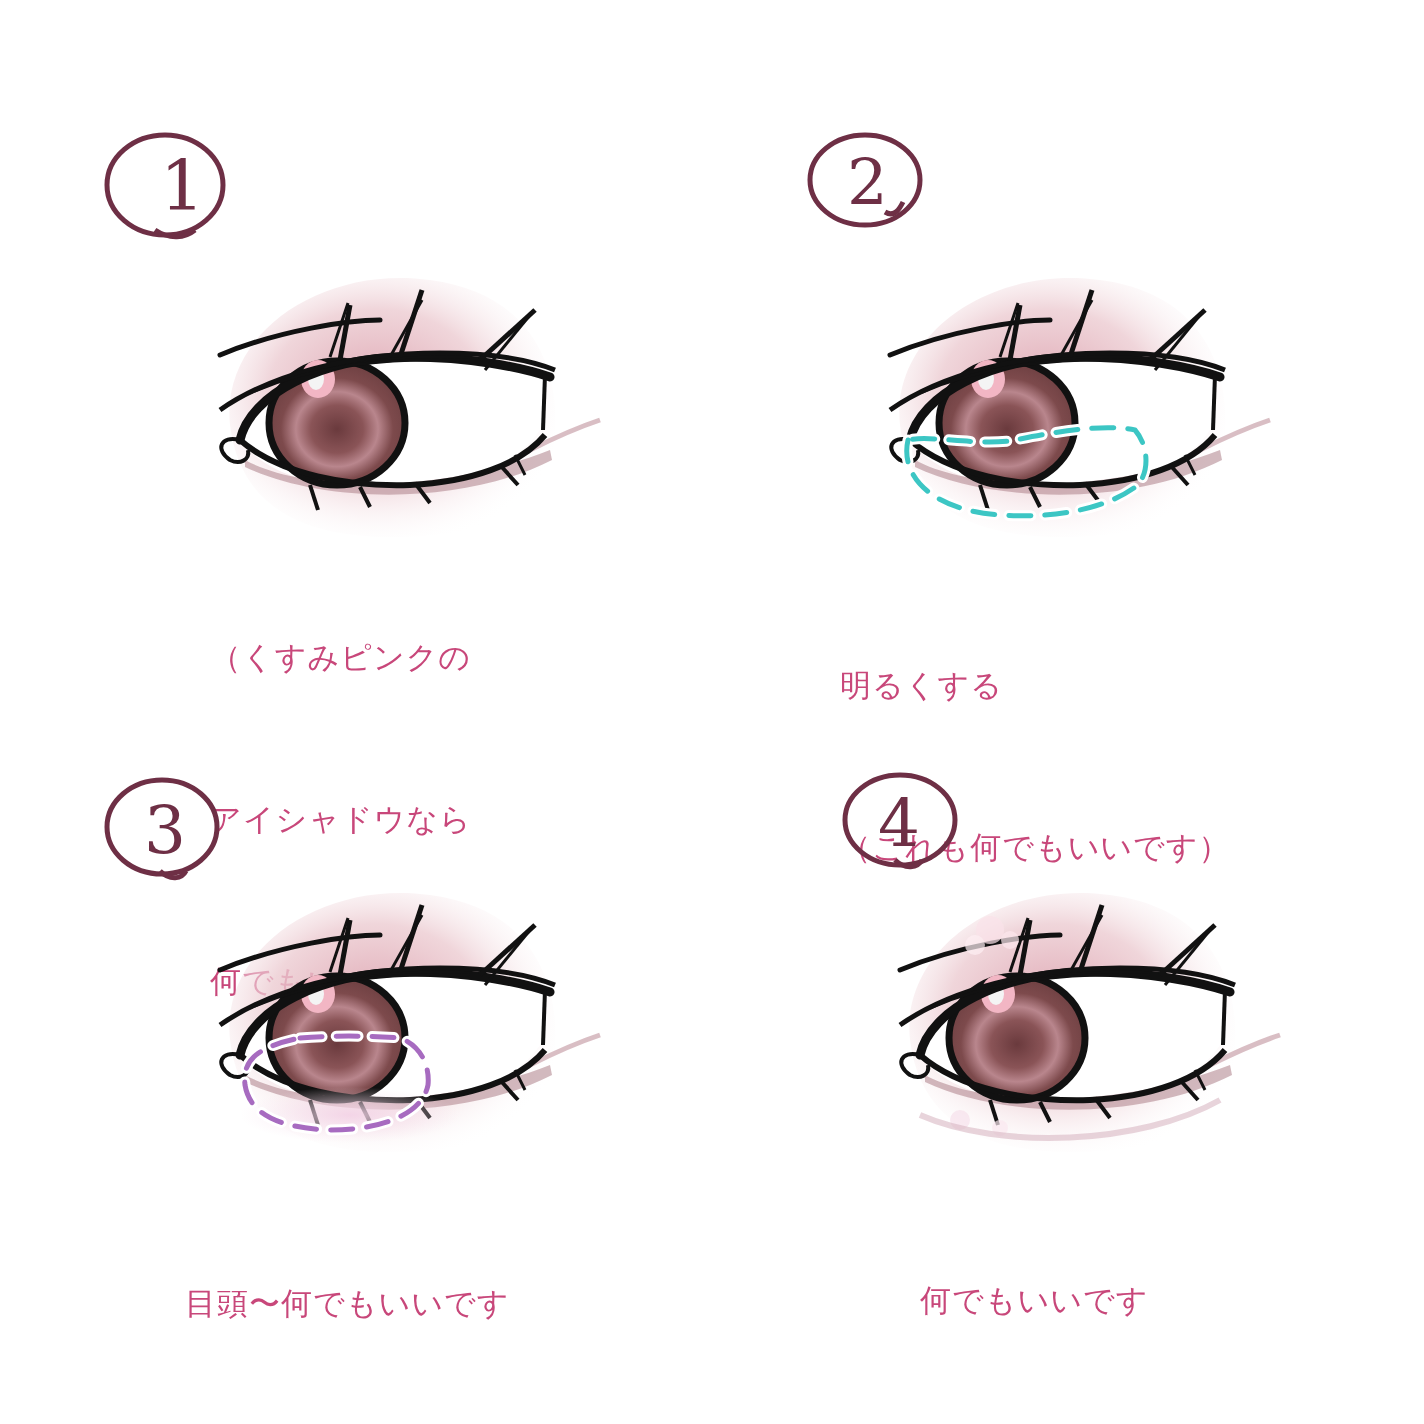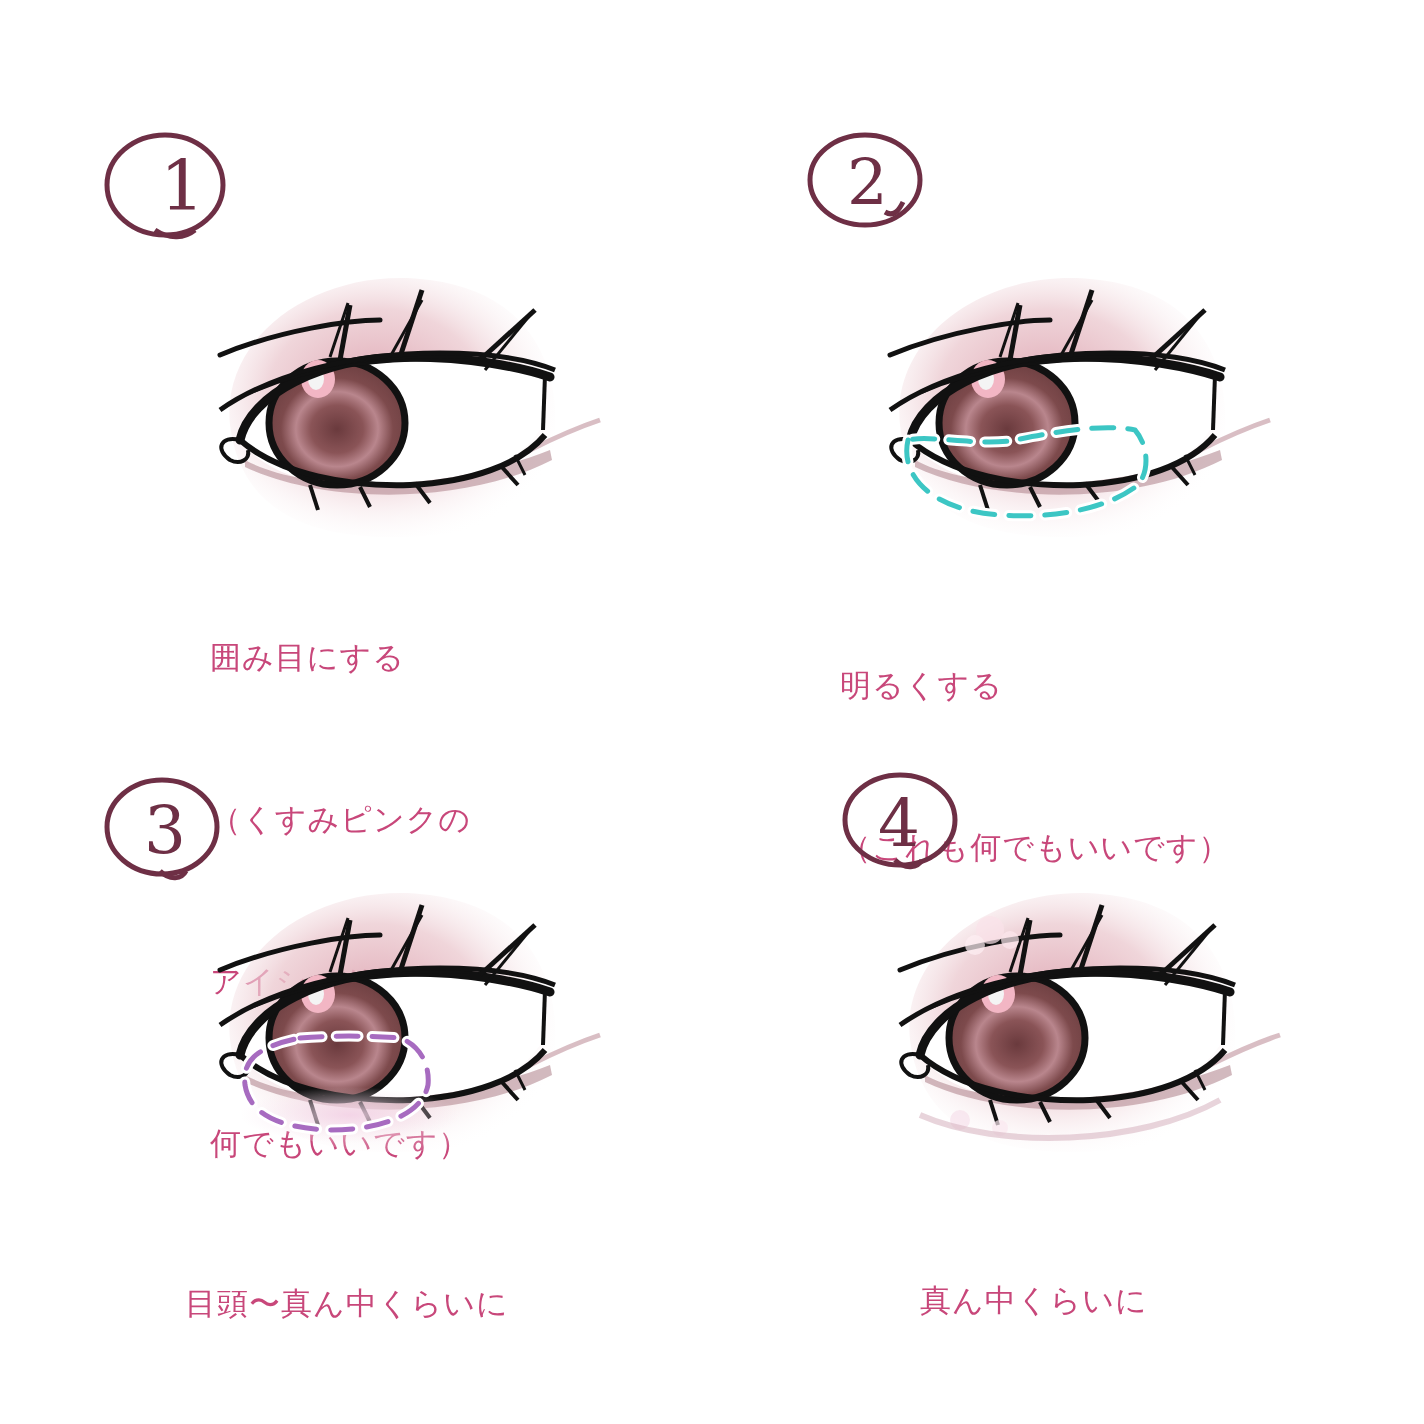--- a/index.html
+++ b/index.html
@@ -76,21 +76,20 @@
 <div class="step">
   <svg class="num-circle" style="left:100px;top:130px" width="140" height="115" viewBox="0 0 140 115">
     <ellipse cx="65" cy="55" rx="58" ry="50" fill="none" stroke="#6e2f45" stroke-width="5"></ellipse>
     <path d="M55,100 C70,110 85,108 95,100" fill="none" stroke="#6e2f45" stroke-width="5"></path>
     <text x="60" y="80" font-size="70" fill="#6e2f45" font-family="DejaVu Serif, serif">1</text>
   </svg>
   <svg class="eye-wrap" style="left:200px;top:275px" width="420" height="270" viewBox="0 0 420 270">
     <use href="#eye"></use>
   </svg>
   <div class="caption" style="left:210px;top:522px">
-    <div>囲み目にする</div>
     <div>（くすみピンクの</div>
     <div>アイシャドウなら</div>
     <div>何でもいいです）</div>
   </div>
 </div>
 
 <div class="step">
   <svg class="num-circle" style="left:805px;top:130px" width="140" height="115" viewBox="0 0 140 115">
     <ellipse cx="60" cy="50" rx="55" ry="45" fill="none" stroke="#6e2f45" stroke-width="5"></ellipse>
     <path d="M80,82 C90,88 95,78 98,72" fill="none" stroke="#6e2f45" stroke-width="5"></path>
@@ -113,21 +112,21 @@
     <path d="M60,96 C70,106 82,104 86,96" fill="none" stroke="#6e2f45" stroke-width="5"></path>
     <text x="44" y="78" font-size="66" fill="#6e2f45" font-family="DejaVu Serif, serif">3</text>
   </svg>
   <svg class="eye-wrap" style="left:200px;top:890px" width="420" height="270" viewBox="0 0 420 270">
     <use href="#eye"></use>
     <ellipse cx="150" cy="225" rx="110" ry="28" fill="url(#lowerPink)"></ellipse>
     <path d="M100,148 C140,145 170,146 200,148 C220,155 230,175 228,195 C222,225 180,240 130,240 C80,238 50,225 45,195 C43,175 50,158 100,148 Z" fill="none" stroke="#ffffff" stroke-width="11" stroke-dasharray="22 14" stroke-linecap="round"></path>
     <path d="M100,148 C140,145 170,146 200,148 C220,155 230,175 228,195 C222,225 180,240 130,240 C80,238 50,225 45,195 C43,175 50,158 100,148 Z" fill="none" stroke="#a76bc0" stroke-width="5" stroke-dasharray="22 14" stroke-linecap="round"></path>
   </svg>
   <div class="caption" style="left:185px;top:1168px">
-    <div>目頭〜真ん中くらいに</div>
+    <div>目頭〜何でもいいです</div>
     
     
   </div>
 </div>
 
 <div class="step">
   <svg class="num-circle" style="left:840px;top:770px" width="140" height="115" viewBox="0 0 140 115">
     <ellipse cx="60" cy="50" rx="55" ry="45" fill="none" stroke="#6e2f45" stroke-width="5"></ellipse>
     <path d="M55,90 C65,100 78,98 82,90" fill="none" stroke="#6e2f45" stroke-width="5"></path>
     <text x="38" y="76" font-size="66" fill="#6e2f45" font-family="DejaVu Serif, serif">4</text>
@@ -137,17 +136,17 @@
     <g opacity="0.7">
       <circle cx="110" cy="40" r="14" fill="#fbe3ea"></circle>
       <circle cx="95" cy="55" r="10" fill="#fff0f4"></circle>
       <circle cx="130" cy="50" r="9" fill="#fde8ee"></circle>
       <circle cx="80" cy="230" r="10" fill="#f7e1ec"></circle>
       <circle cx="120" cy="238" r="8" fill="#fbe8f0"></circle>
     </g>
     <path d="M40,225 C120,260 260,255 340,210" stroke="#d9b8c3" stroke-width="6" fill="none" opacity="0.6"></path>
   </svg>
   <div class="caption" style="left:920px;top:1165px">
-    <div>真ん中くらいに</div>
+    <div>何でもいいです</div>
     
     
   </div>
 </div>
 
 </body></html>

